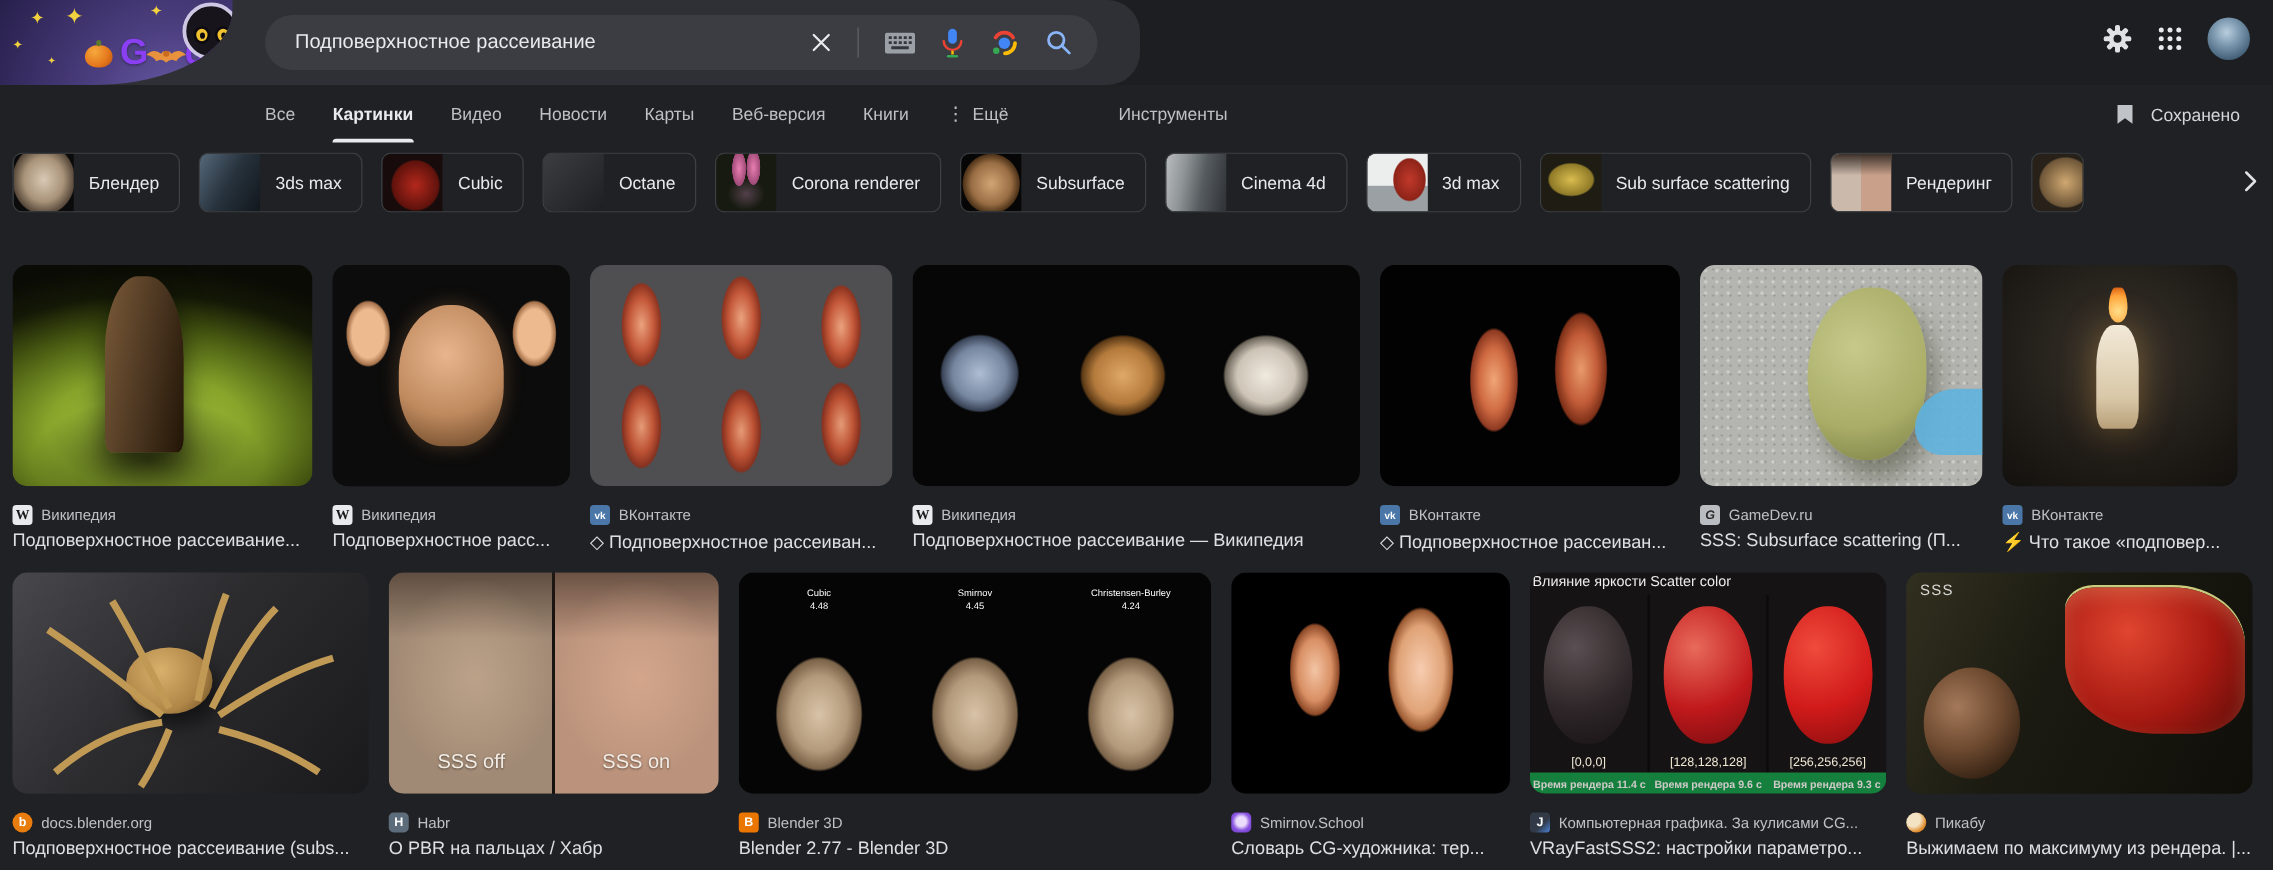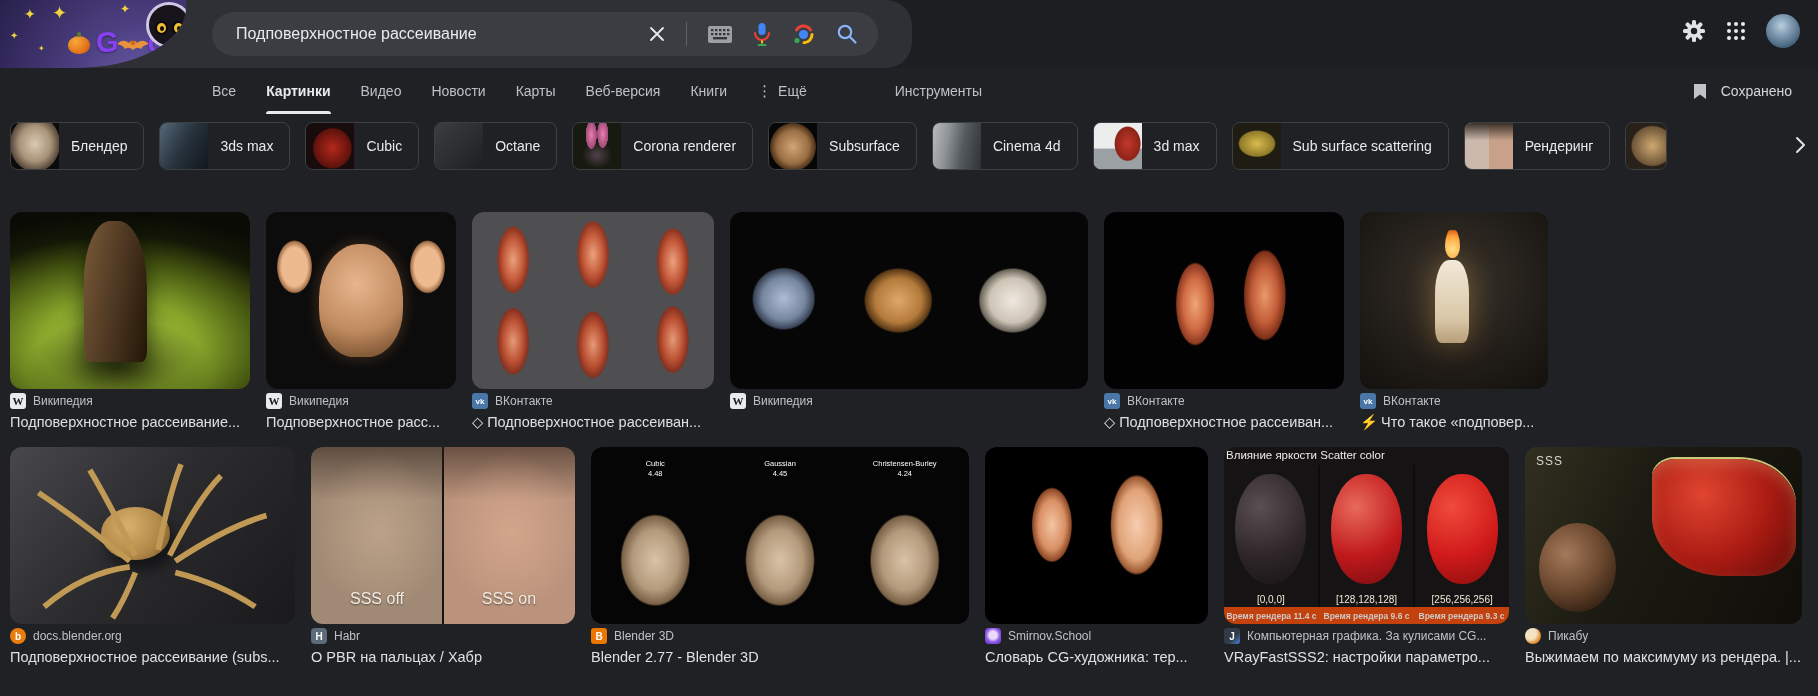--- a/index.html
+++ b/index.html
@@ -48,21 +48,21 @@
   .nav { position:relative; height:46px; display:flex; align-items:center; padding-left:212px;
     background:#202124; }
   .tab { position:relative; height:46px; display:flex; align-items:center; margin-right:30px;
     font-size:14px; color:#bdc1c6; cursor:pointer; white-space:nowrap; }
   .tab.active { color:#e8eaed; font-weight:bold; }
   .tab.active::after { content:""; position:absolute; left:0; right:0; bottom:0; height:3px;
     background:#e8eaed; border-radius:3px 3px 0 0; }
   .more-dots { margin-right:6px; color:#bdc1c6; font-size:15px; }
   .more-dots::before { content:"⋮"; }
   .tab-tools { margin-left:58px; }
-  .saved { position:absolute; right:26px; display:flex; align-items:center; gap:14px;
+  .saved { position:absolute; right:26px; display:flex; align-items:flex-end; gap:14px;
     font-size:14px; color:#d3d6da; cursor:pointer; }
 
   
   .chips { position:relative; margin-top:8px; height:48px; display:flex; gap:15px;
     padding-left:10px; overflow:hidden; width:1818px; }
   .chip { flex:none; display:flex; align-items:center; height:48px; border:1px solid #3c4043;
     border-radius:8px; background:#202124; cursor:pointer; overflow:hidden; }
   .chip-thumb { width:48px; height:46px; flex:none; }
   .chip-label { font-size:14px; font-weight:500; color:#e8eaed; padding:0 16px 0 12px; white-space:nowrap; }
   .chip-cut { width:42px; }
@@ -82,21 +82,21 @@
   .ct11{ background:linear-gradient(#3a2f28, transparent 38%), linear-gradient(90deg, #cbb9ab 0 50%, #c9a18b 50%); }
   .ct12{ background-color:#27211a; background-image:radial-gradient(60% 60% at 55% 50%, #cfa871 0%, #6e5638 70%, transparent 75%); }
 
   
   .results { padding:0 10px; }
   .row { display:flex; gap:16px; align-items:flex-start; }
   .row1 { margin-top:42px; }
   .row2 { margin-top:16px; }
   .card { flex:none; }
   .thumb { position:relative; height:177px; border-radius:12px; overflow:hidden; cursor:pointer; }
-  .cap { padding-top:4px; }
+  .cap { padding-top:15px; }
   .srcline { display:flex; align-items:center; gap:7px; cursor:pointer; }
   .srctext { font-size:12px; color:#bdc1c6; white-space:nowrap; overflow:hidden; text-overflow:ellipsis; }
   .rtitle { margin-top:5px; font-size:14.5px; color:#dde0e3; white-space:nowrap; overflow:hidden; cursor:pointer; }
   .lightning { color:#f4c21c; margin-right:3px; }
 
   .fav { width:16px; height:16px; border-radius:3px; flex:none; display:inline-flex;
     align-items:center; justify-content:center; font-weight:bold; }
   .fav-wiki { background:#e8eaed; color:#1b1b1b; }
   .fav-wiki::before { content:"W"; font-family:"Liberation Serif", serif; font-size:11px; }
   .fav-vk { background:#4a76a8; color:#fff; }
@@ -186,21 +186,21 @@
   .vray-banner { position:absolute; top:2px; left:2px; right:2px; font-size:11.5px; color:#ececec;
     white-space:nowrap; overflow:hidden; }
   .berries { position:absolute; top:18px; bottom:17px; left:0; right:0; display:flex; }
   .berry-panel { flex:1; position:relative; border-right:2px solid #0c0b0c; }
   .berry-panel:last-child { border-right:none; }
   .berry { position:absolute; left:12%; top:6%; width:76%; height:78%; border-radius:48%; }
   .b1 { background:radial-gradient(circle at 35% 30%, #5a4f52 0%, #2e2628 55%, #181316 100%); }
   .b2 { background:radial-gradient(circle at 35% 30%, #e86a5a 0%, #c0191c 55%, #7a0d10 100%); }
   .b3 { background:radial-gradient(circle at 35% 30%, #ef4b3b 0%, #d01a1a 55%, #8a0e0e 100%); }
   .berry-value { position:absolute; bottom:2px; width:100%; text-align:center; font-size:10px; color:#efe8d6; }
-  .vray-times { position:absolute; bottom:0; left:0; right:0; height:17px; background:#c2410c;
+  .vray-times { position:absolute; bottom:0; left:0; right:0; height:17px; background:#15803d;
     display:flex; align-items:center; }
   .vray-times span { flex:1; text-align:center; font-size:8.5px; font-weight:bold; color:#cfc9c9; white-space:nowrap; }
   .t-r2-6 { background:linear-gradient(115deg, #31301f 0%, #1c1b12 40%, #0f0e09 100%); }
   .t-r2-6::before { content:""; position:absolute; left:5%; bottom:7%; width:28%; height:50%;
     background:radial-gradient(circle at 35% 35%, #a4795a 0%, #6e4a30 45%, #2e1d10 85%); border-radius:50%; }
   .red-mass { position:absolute; right:2%; top:7%; width:52%; height:66%;
     background:radial-gradient(circle at 35% 30%, #e0452f 0%, #a81a12 55%, #5c0c08 100%);
     border-radius:16% 40% 28% 50%; box-shadow:0 -2px 0 #c8cc7c, inset 0 6px 14px rgba(255,210,150,.25); }
   .sss-tag { position:absolute; top:7px; left:11px; font-size:12px; letter-spacing:1px; color:#d6d6d4; }
 </style>
@@ -440,34 +440,45 @@
       </figcaption>
     </figure>
 
     <figure class="card" style="width:358px">
       <div class="thumb t-r1-4"></div>
       <figcaption class="cap">
         <div class="srcline">
           <span class="fav fav-wiki"></span>
           <span class="srctext">Википедия</span>
         </div>
+        <div class="rtitle">Подповерхностное рассеивание — Википедия</div>
       </figcaption>
     </figure>
 
     <figure class="card" style="width:240px">
       <div class="thumb t-r1-5"></div>
       <figcaption class="cap">
         <div class="srcline">
           <span class="fav fav-vk"></span>
           <span class="srctext">ВКонтакте</span>
         </div>
         <div class="rtitle">◇ Подповерхностное рассеиван...</div>
       </figcaption>
     </figure>
 
+    <figure class="card" style="width:226px">
+      <div class="thumb t-r1-6"></div>
+      <figcaption class="cap">
+        <div class="srcline">
+          <span class="fav fav-gamedev"></span>
+          <span class="srctext">GameDev.ru</span>
+        </div>
+        <div class="rtitle">SSS: Subsurface scattering (П...</div>
+      </figcaption>
+    </figure>
 
     <figure class="card" style="width:188px">
       <div class="thumb t-r1-7"></div>
       <figcaption class="cap">
         <div class="srcline">
           <span class="fav fav-vk"></span>
           <span class="srctext">ВКонтакте</span>
         </div>
         <div class="rtitle"><span class="lightning">⚡</span><span>Что такое «подповер...</span></div>
       </figcaption>
@@ -513,21 +524,21 @@
       </figcaption>
     </figure>
 
     <figure class="card" style="width:378px">
       <div class="thumb t-r2-3">
         <div class="head-label hl1">
           <div>Cubic</div>
           <div>4.48</div>
         </div>
         <div class="head-label hl2">
-          <div>Gaussian</div>
+          <div>Smirnov</div>
           <div>4.45</div>
         </div>
         <div class="head-label hl3">
           <div>Christensen-Burley</div>
           <div>4.24</div>
         </div>
       </div>
       <figcaption class="cap">
         <div class="srcline">
           <span class="fav fav-b3d"></span>

